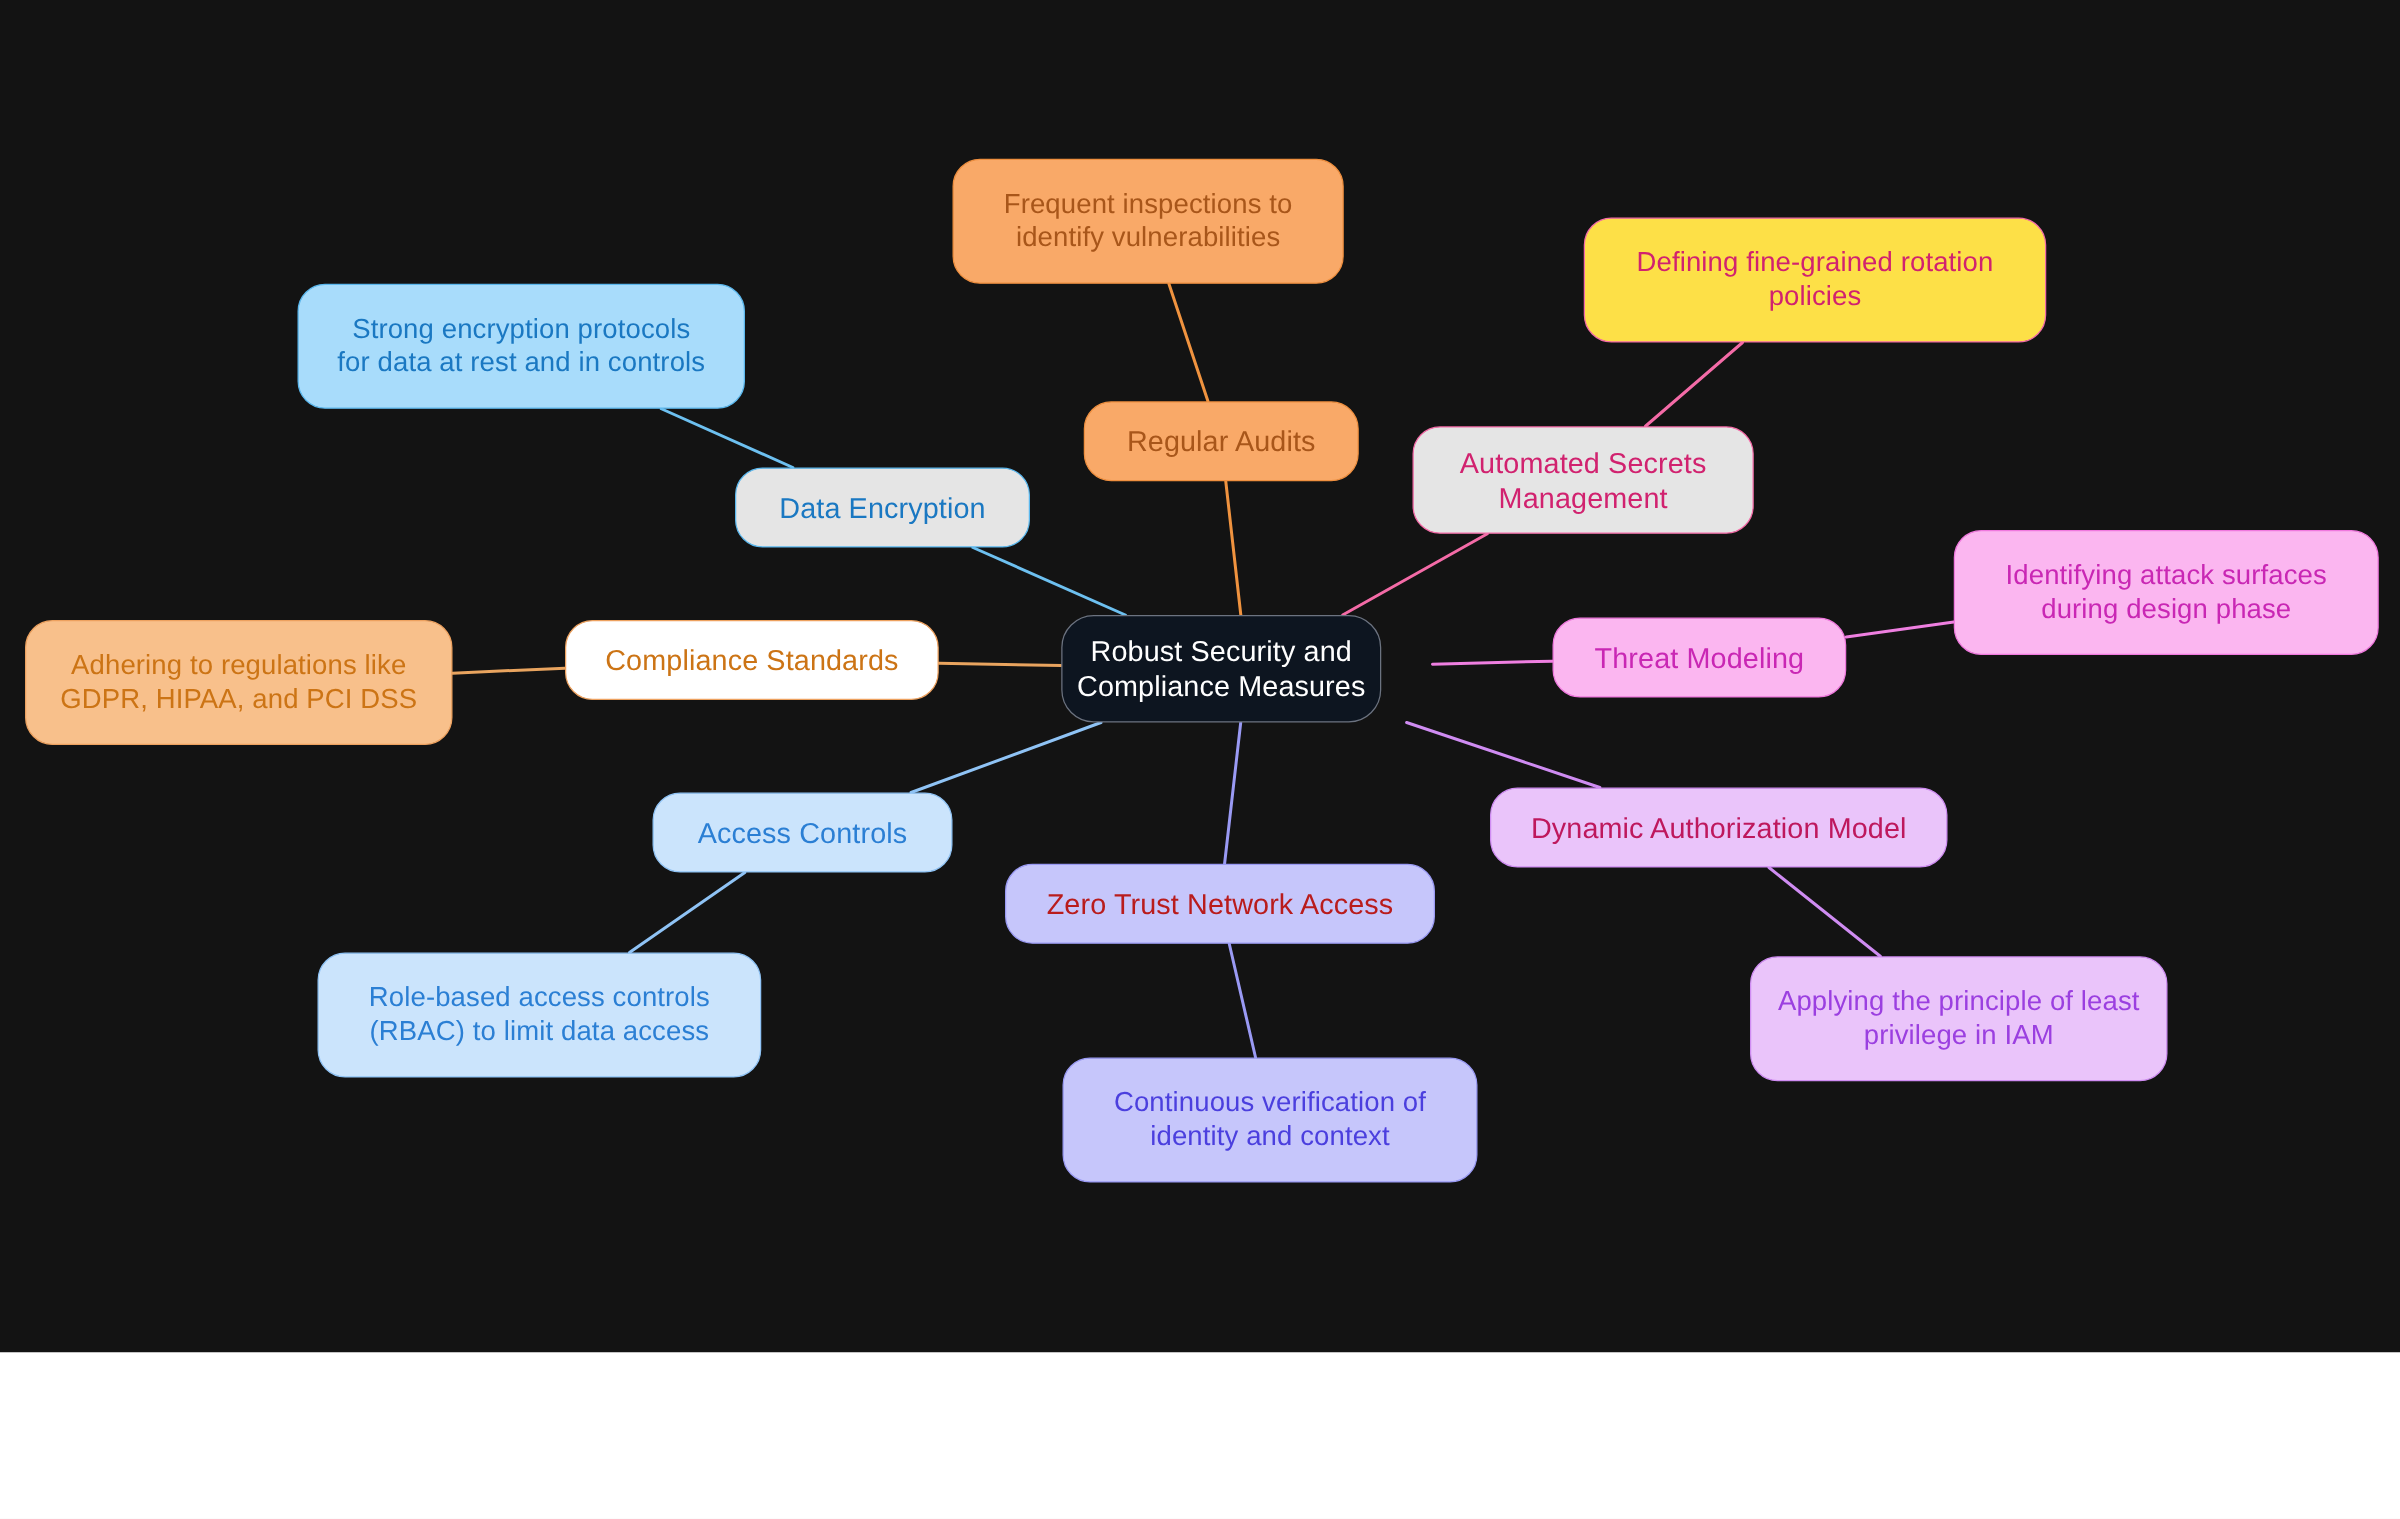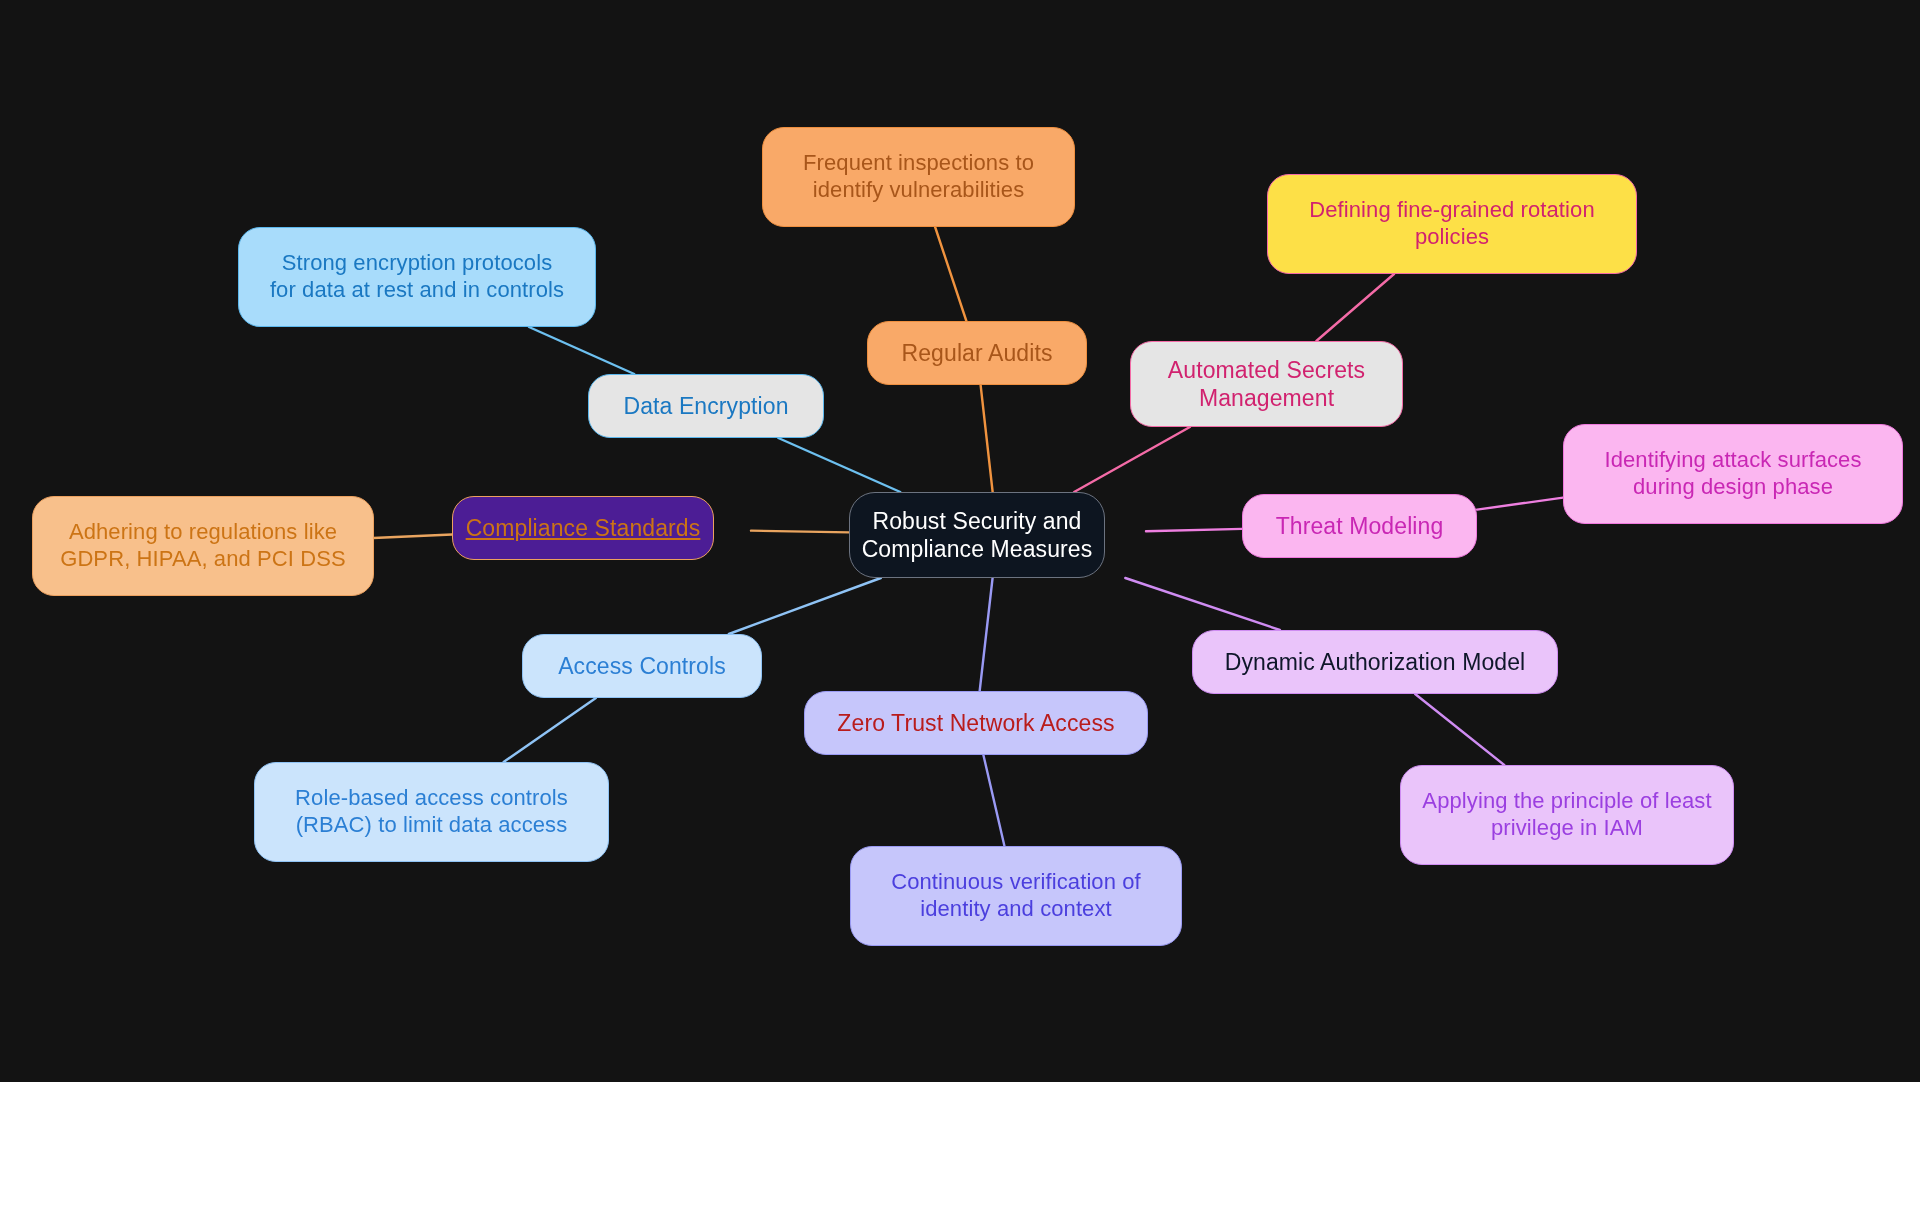--- a/index.html
+++ b/index.html
@@ -106,31 +106,31 @@
       </svg>
     <div id="nodes">
         <div class="node root" style="left: 849px; top: 492px; width: 256px; height: 86px; background: rgb(13, 21, 32); border: 1.5px solid rgb(108, 115, 128); color: rgb(255, 255, 255);">Robust Security and
 Compliance Measures</div>
         <div class="node lvl1" style="left: 588px; top: 374px; width: 236px; height: 64px; background: #e5e5e5; border: 1.5px solid rgb(91, 184, 238); color: rgb(26, 120, 194);">Data Encryption</div>
         <div class="node lvl2" style="left: 238px; top: 227px; width: 358px; height: 100px; background: rgb(168, 220, 251); border: 1.5px solid rgb(91, 184, 238); color: rgb(26, 120, 194);">Strong encryption protocols
 for data at rest and in controls</div>
         <div class="node lvl1" style="left: 867px; top: 321px; width: 220px; height: 64px; background: rgb(249, 169, 104); border: 1.5px solid rgb(239, 143, 63); color: rgb(168, 86, 26);">Regular Audits</div>
         <div class="node lvl2" style="left: 762px; top: 127px; width: 313px; height: 100px; background: rgb(249, 169, 104); border: 1.5px solid rgb(239, 143, 63); color: rgb(168, 86, 26);">Frequent inspections to
 identify vulnerabilities</div>
-        <div class="node lvl1" style="left: 452px; top: 496px; width: 262px; height: 64px; background: #4c1d95; border: 1.5px solid rgb(237, 161, 95); color: rgb(204, 116, 21); text-decoration: underline;">Compliance Standards</div>
-        <div class="node lvl2" style="left: 20px; top: 496px; width: 342px; height: 100px; background: rgb(248, 192, 139); border: 1.5px solid rgb(237, 161, 95); color: rgb(204, 116, 21); margin-left: 12px;">Adhering to regulations like
+        <div class="node lvl1" style="left: 452px; top: 496px; width: 299px; height: 64px; background: #ffffff; border: 1.5px solid rgb(237, 161, 95); color: rgb(204, 116, 21);">Compliance Standards</div>
+        <div class="node lvl2" style="left: 20px; top: 496px; width: 342px; height: 100px; background: rgb(248, 192, 139); border: 1.5px solid rgb(237, 161, 95); color: rgb(204, 116, 21);">Adhering to regulations like
 GDPR, HIPAA, and PCI DSS</div>
         <div class="node lvl1" style="left: 1130px; top: 341px; width: 273px; height: 86px; background: #e5e5e5; border: 1.5px solid rgb(244, 107, 167); color: rgb(209, 34, 111);">Automated Secrets
 Management</div>
         <div class="node lvl2" style="left: 1267px; top: 174px; width: 370px; height: 100px; background: #fde047; border: 1.5px solid rgb(244, 107, 167); color: rgb(209, 34, 111);">Defining fine-grained rotation
 policies</div>
         <div class="node lvl1" style="left: 1242px; top: 494px; width: 235px; height: 64px; background: rgb(251, 182, 240); border: 1.5px solid rgb(240, 120, 222); color: rgb(201, 39, 180);">Threat Modeling</div>
         <div class="node lvl2" style="left: 1563px; top: 424px; width: 340px; height: 100px; background: rgb(251, 182, 240); border: 1.5px solid rgb(240, 120, 222); color: rgb(201, 39, 180);">Identifying attack surfaces
 during design phase</div>
-        <div class="node lvl1" style="left: 1192px; top: 630px; width: 366px; height: 64px; background: rgb(234, 196, 250); border: 1.5px solid rgb(207, 140, 242); color: #0f172a;">Dynamic Authorization Model</div>
+        <div class="node lvl1" style="left: 1192px; top: 630px; width: 366px; height: 64px; background: rgb(234, 196, 250); border: 1.5px solid rgb(207, 140, 242); color: #be185d;">Dynamic Authorization Model</div>
         <div class="node lvl2" style="left: 1400px; top: 765px; width: 334px; height: 100px; background: rgb(234, 196, 250); border: 1.5px solid rgb(207, 140, 242); color: rgb(155, 63, 224);">Applying the principle of least
 privilege in IAM</div>
         <div class="node lvl1" style="left: 804px; top: 691px; width: 344px; height: 64px; background: rgb(198, 198, 251); border: 1.5px solid rgb(154, 154, 244); color: #b91c1c;">Zero Trust Network Access</div>
         <div class="node lvl2" style="left: 850px; top: 846px; width: 332px; height: 100px; background: rgb(198, 198, 251); border: 1.5px solid rgb(154, 154, 244); color: rgb(75, 63, 222);">Continuous verification of
 identity and context</div>
         <div class="node lvl1" style="left: 522px; top: 634px; width: 240px; height: 64px; background: rgb(203, 228, 252); border: 1.5px solid rgb(143, 195, 245); color: rgb(43, 127, 212);">Access Controls</div>
         <div class="node lvl2" style="left: 254px; top: 762px; width: 355px; height: 100px; background: rgb(203, 228, 252); border: 1.5px solid rgb(143, 195, 245); color: rgb(43, 127, 212);">Role-based access controls
 (RBAC) to limit data access</div>
       </div>
   </div>

